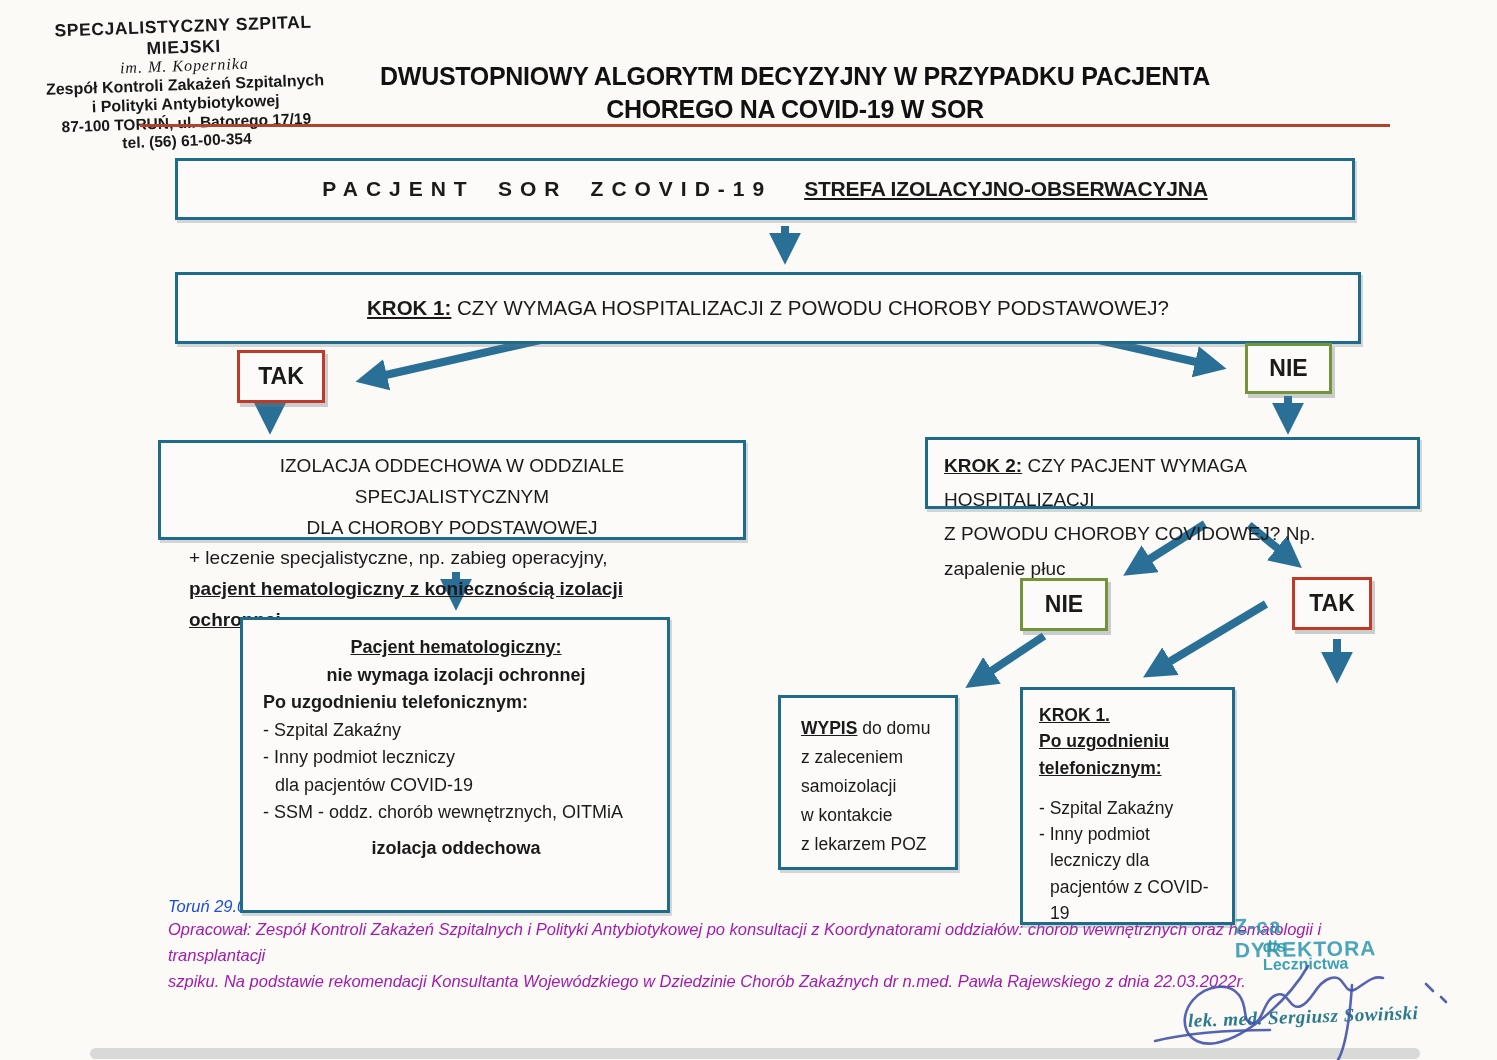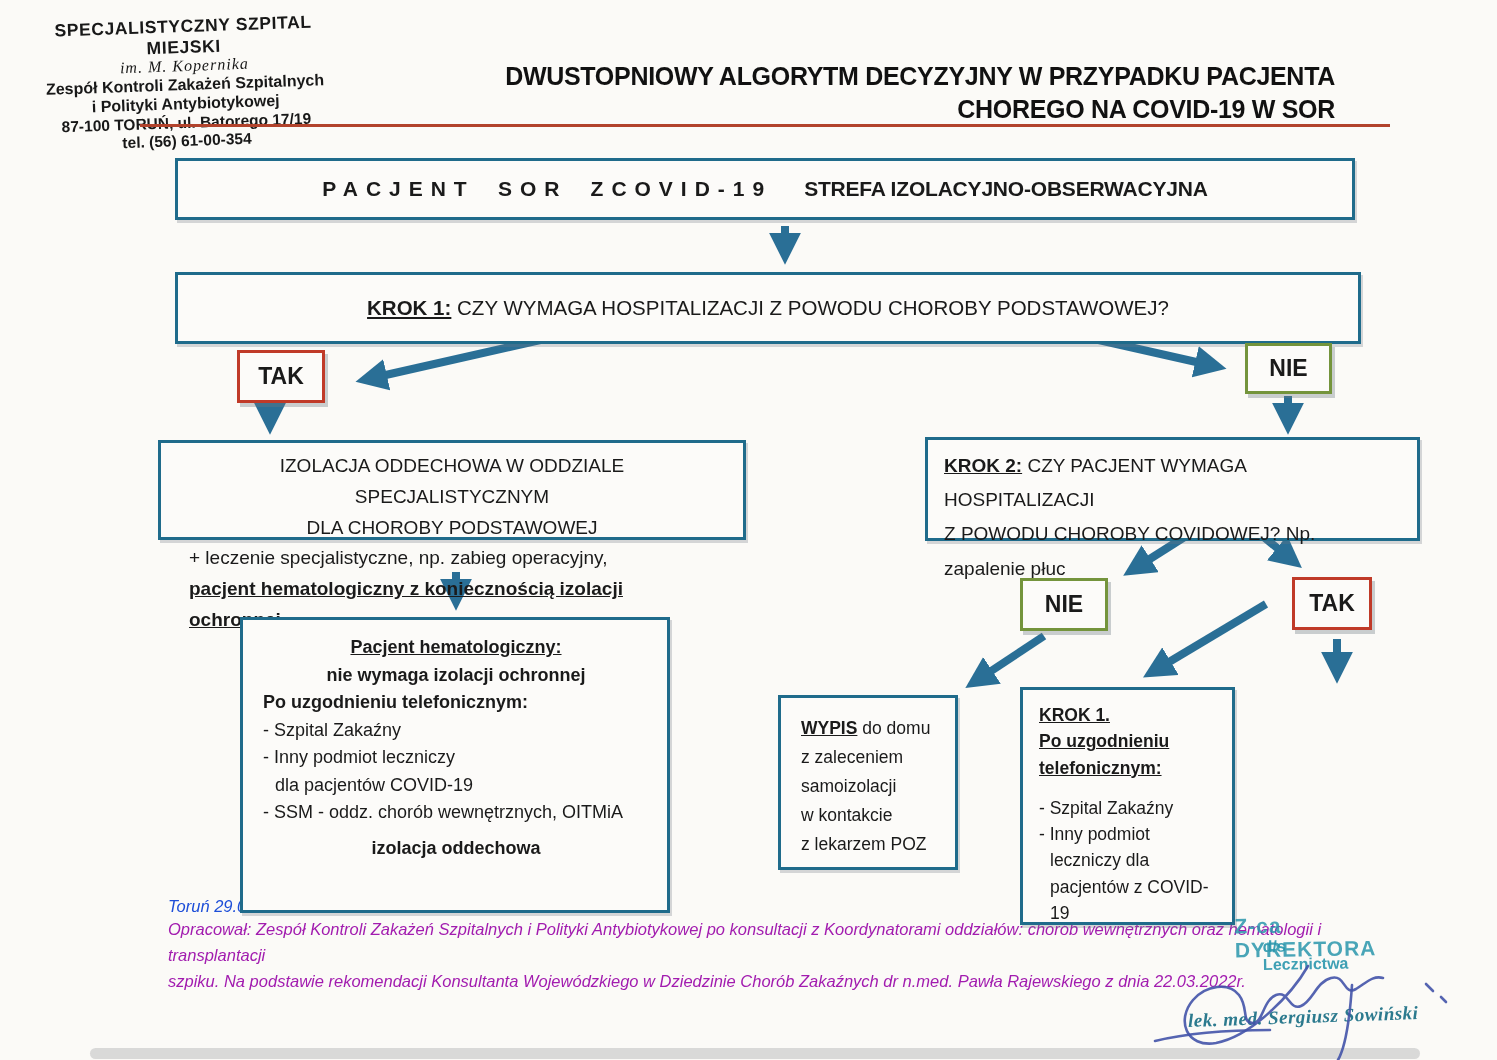--- a/index.html
+++ b/index.html
@@ -16,52 +16,52 @@
   #hospital-stamp{
     position:absolute;left:26px;top:16px;width:318px;text-align:center;
     transform:rotate(-2deg);color:#181818;line-height:1.18;
   }
   #hospital-stamp .s1{font-size:17.5px;font-weight:bold;letter-spacing:.6px;}
   #hospital-stamp .s2{font-size:16px;font-style:italic;font-family:"Liberation Serif",serif;letter-spacing:1px;}
   #hospital-stamp .s3,#hospital-stamp .s4{font-size:16px;font-weight:bold;}
   #hospital-stamp .s5,#hospital-stamp .s6{font-size:15.5px;font-weight:600;}
   
   #main-title{
-    position:absolute;left:255px;top:60px;width:1080px;text-align:right;
+    position:absolute;left:255px;top:60px;width:1080px;text-align:center;
     font-weight:bold;font-size:25px;letter-spacing:-.3px;line-height:1.3;color:#111;
   }
   #title-rule{position:absolute;left:140px;top:124px;width:1250px;height:3px;background:var(--rule);}
   
   .fbox{
     position:absolute;background:#fcfbf9;border:3px solid var(--teal);z-index:2;
     box-shadow:2px 3px 0 rgba(110,120,130,.28);
   }
   .dbox{
     position:absolute;background:#fcfbf9;z-index:2;display:flex;align-items:center;justify-content:center;
     font-weight:bold;font-size:23px;box-shadow:3px 4px 0 rgba(110,120,130,.35);
   }
   .dbox.red{border:3px solid var(--red);text-align:center;}
   .dbox.green{border:3px solid var(--green);}
   .bu{font-weight:bold;text-decoration:underline;}
   
   #start-box{left:175px;top:158px;width:1180px;height:62px;display:flex;align-items:center;justify-content:center;font-weight:bold;font-size:21px;}
   #start-box .spaced{letter-spacing:.38em;word-spacing:.45em;}
-  #start-box .rest{margin-left:32px;letter-spacing:-.2px;}
+  #start-box .rest{margin-left:32px;letter-spacing:-.2px;text-decoration:underline;}
   
   #step1-box{left:175px;top:272px;width:1186px;height:72px;display:flex;align-items:center;justify-content:center;font-size:20.5px;}
   
   #tak1-box{left:237px;top:350px;width:88px;height:53px;}
   #nie1-box{left:1245px;top:343px;width:87px;height:51px;}
   #nie2-box{left:1020px;top:578px;width:88px;height:53px;}
   #tak2-box{left:1292px;top:577px;width:80px;height:53px;}
   
   #isolation-box{left:158px;top:440px;width:588px;height:100px;font-size:19px;line-height:1.62;padding:8px 28px;}
   #isolation-box .c{text-align:center;}
   
-  #step2-box{left:925px;top:437px;width:495px;height:104px;font-size:19px;line-height:1.8;padding:9px 16px;}
+  #step2-box{left:925px;top:437px;width:495px;height:72px;font-size:19px;line-height:1.8;padding:9px 16px;}
   
   #hematology-box{left:240px;top:617px;width:430px;height:296px;font-size:18px;line-height:1.53;padding:14px 18px 10px 20px;}
   #hematology-box .c{text-align:center;}
   #hematology-box .indent{padding-left:12px;}
   
   #discharge-box{left:778px;top:695px;width:180px;height:175px;font-size:17.5px;line-height:1.65;padding:16px 10px 10px 20px;}
   
   #contact-box{left:1020px;top:687px;width:215px;height:238px;font-size:17.5px;line-height:1.5;padding:12px 10px 10px 16px;}
   #contact-box .gap{height:14px;}
   #contact-box .indent{padding-left:11px;}

